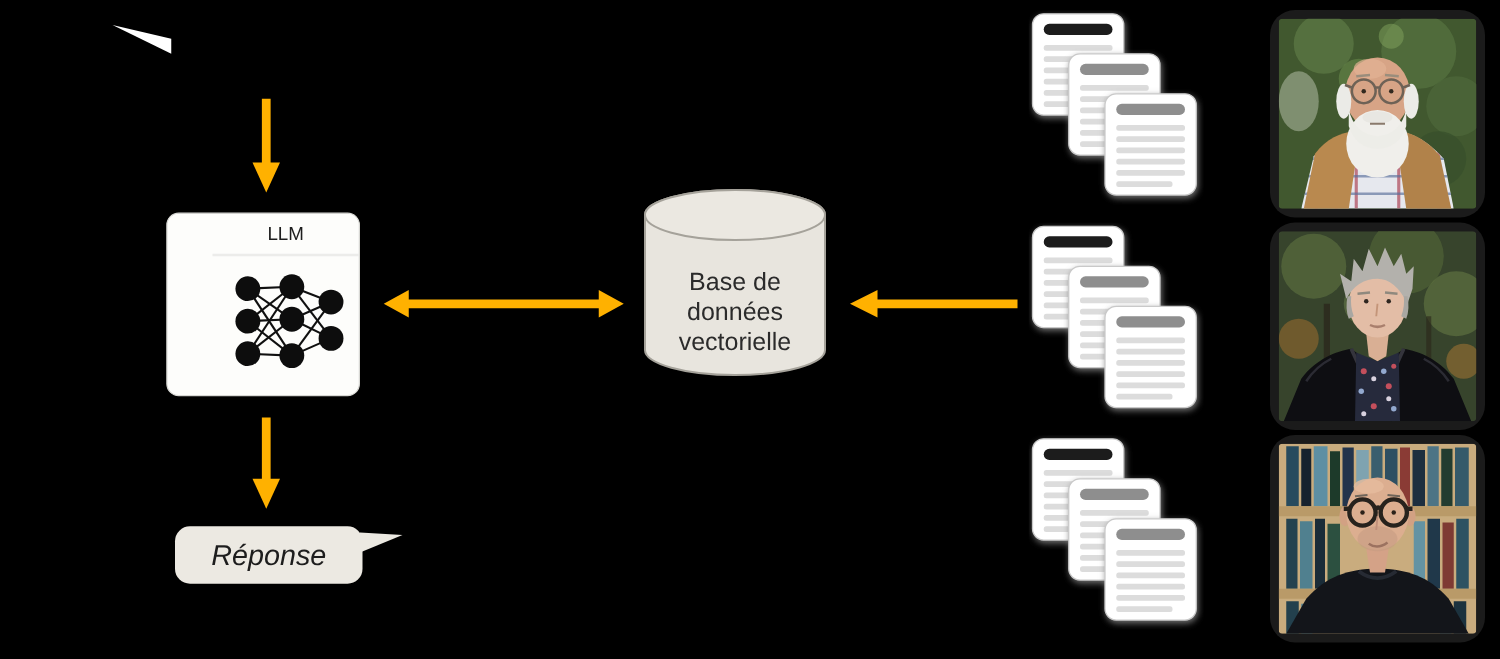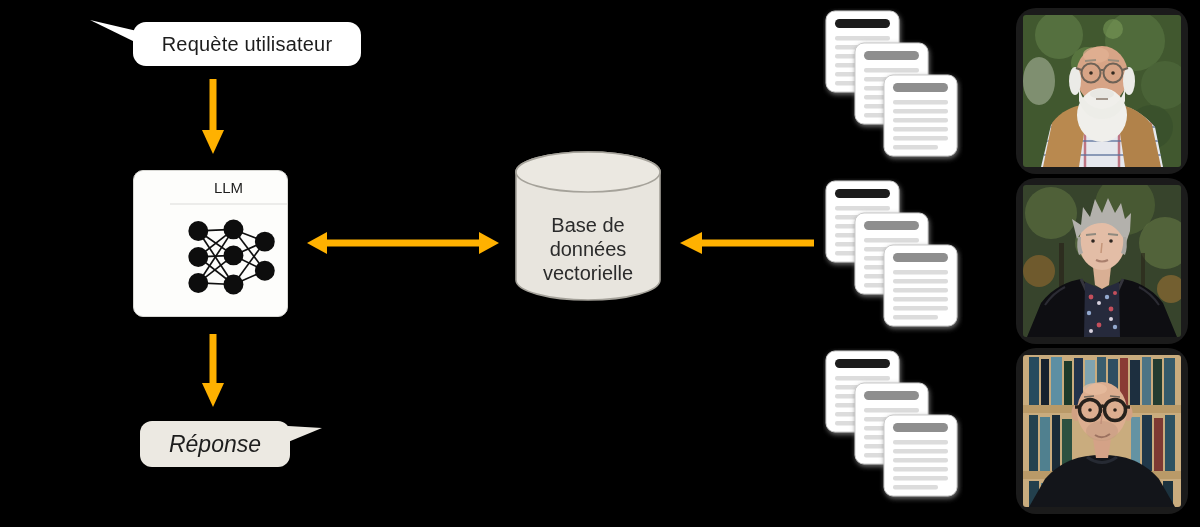--- a/index.html
+++ b/index.html
@@ -70,23 +70,20 @@
           <rect x="70" y="128" width="55" height="4.5" rx="2" fill="#dcdcdc"></rect>
           <rect x="70" y="137" width="45" height="4.5" rx="2" fill="#dcdcdc"></rect>
         </g>
       </symbol>
     </defs>
   </svg>
 
   <svg class="tail" style="left:88px;top:14px" width="52" height="32">
     <polygon points="49,17 49,29 2,6" fill="#ffffff"></polygon>
   </svg>
-  <div class="bubble bubble-request">
-    <span>Requète utilisateur</span>
-  </div>
 
   <svg class="abs" style="left:200px;top:76px" width="26" height="80">
     <line x1="13" y1="3" x2="13" y2="56" stroke="#FFB100" stroke-width="7"></line>
     <polygon points="2,54 24,54 13,78" fill="#FFB100"></polygon>
   </svg>
 
   <div class="llm-box">
     <div class="llm-header">LLM</div>
     <div class="llm-body">
       <svg width="153" height="108" viewBox="0 0 153 108">

